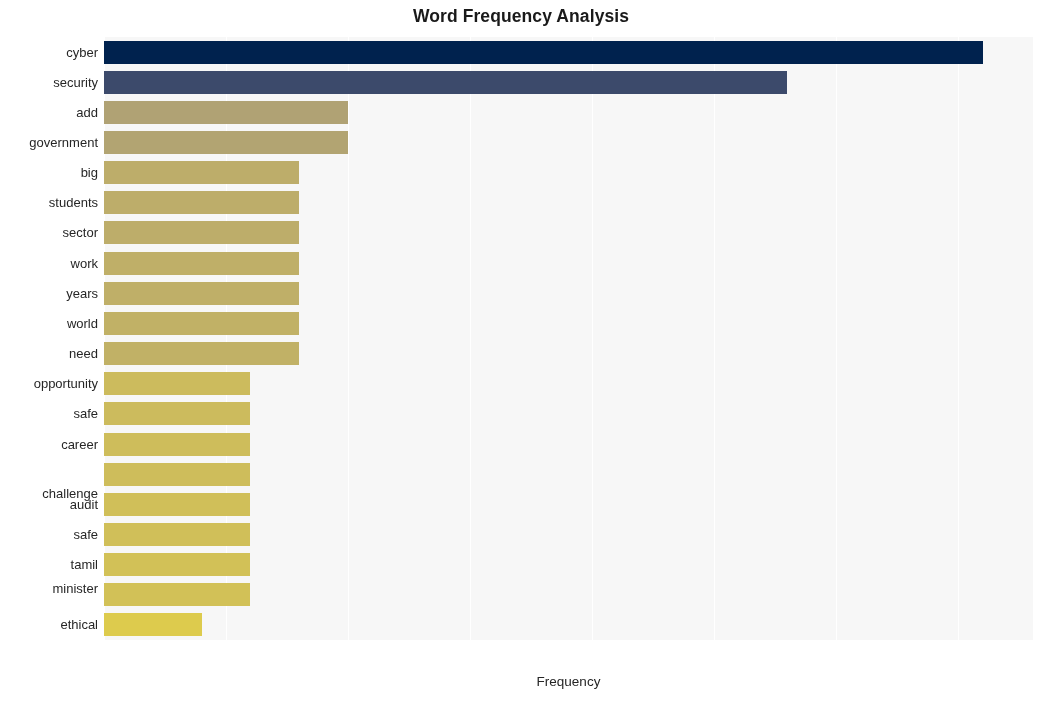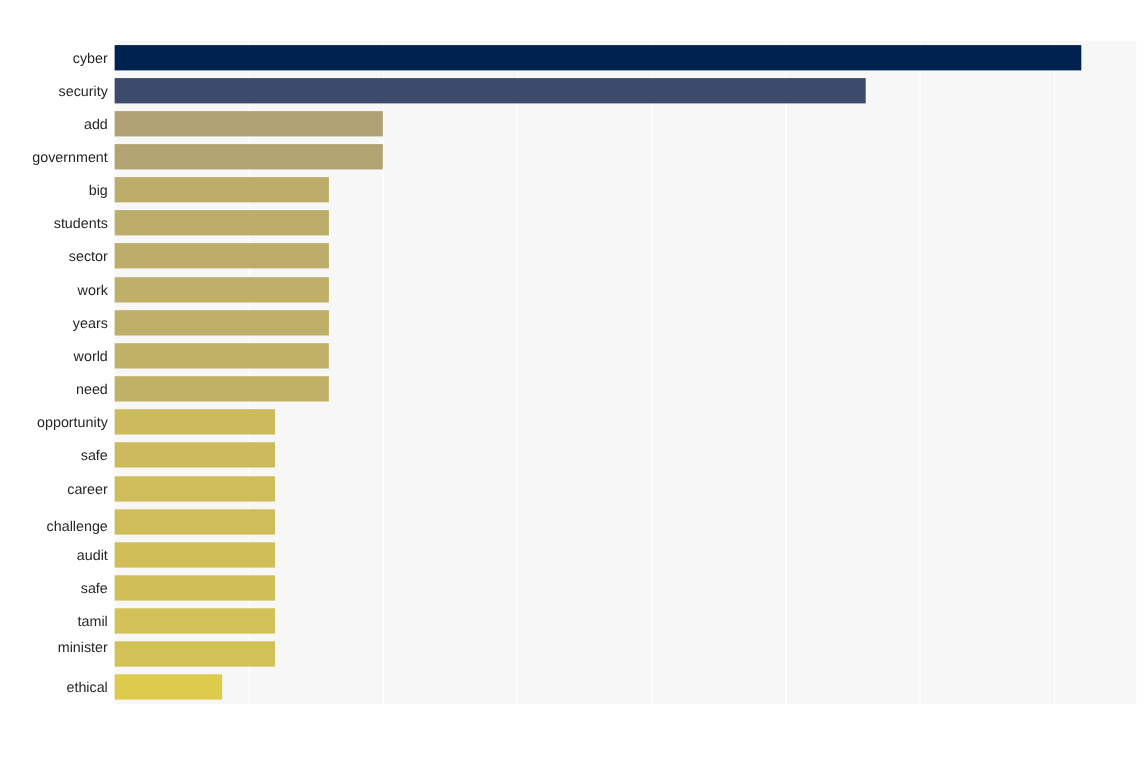--- a/index.html
+++ b/index.html
@@ -110,37 +110,38 @@
     text-align: center;
     font-size: 13.5px;
     color: #262626;
   }
 </style>
 </head>
 <body>
 
 <div id="figure">
 
+  <div id="chart-title">Word Frequency Analysis</div>
 
   <div id="ylabels">
       <div class="ylabel" style="top: 3.575px;">cyber</div>
       <div class="ylabel" style="top: 33.725px;">security</div>
       <div class="ylabel" style="top: 63.875px;">add</div>
       <div class="ylabel" style="top: 94.025px;">government</div>
       <div class="ylabel" style="top: 124.175px;">big</div>
       <div class="ylabel" style="top: 154.325px;">students</div>
       <div class="ylabel" style="top: 184.475px;">sector</div>
       <div class="ylabel" style="top: 214.625px;">work</div>
       <div class="ylabel" style="top: 244.775px;">years</div>
       <div class="ylabel" style="top: 274.925px;">world</div>
       <div class="ylabel" style="top: 305.075px;">need</div>
       <div class="ylabel" style="top: 335.225px;">opportunity</div>
       <div class="ylabel" style="top: 365.375px;">safe</div>
       <div class="ylabel" style="top: 395.525px;">career</div>
-      <div class="ylabel" style="top: 430px;">challenge</div>
+      <div class="ylabel" style="top: 445px;">challenge</div>
       <div class="ylabel" style="top: 455.825px;">audit</div>
       <div class="ylabel" style="top: 485.975px; padding-left: 26px;">safe</div>
       <div class="ylabel" style="top: 516.125px;">tamil</div>
       <div class="ylabel" style="top: 540px; padding-left: 12px;">minister</div>
       <div class="ylabel" style="top: 576.425px;">ethical</div>
     </div>
 
   <div id="plot-area">
     <div id="grid-layer">
         <div class="gridline" style="left: 0px; background: rgb(255, 255, 255);"></div>
@@ -170,14 +171,15 @@
         <div class="bar" title="challenge: 3" style="width: 146.453px; top: 425.675px; background: rgb(206, 189, 91);"></div>
         <div class="bar" title="audit: 3" style="width: 146.453px; top: 455.825px; background: rgb(208, 191, 89);"></div>
         <div class="bar" title="safe: 3" style="width: 146.453px; top: 485.975px; background: rgb(208, 191, 89);"></div>
         <div class="bar" title="tamil: 3" style="width: 146.453px; top: 516.125px; background: rgb(210, 193, 87);"></div>
         <div class="bar" title="minister: 3" style="width: 146.453px; top: 546.275px; background: rgb(210, 193, 87);"></div>
         <div class="bar" title="ethical: 2" style="width: 97.6353px; top: 576.425px; background: rgb(221, 203, 77);"></div>
       </div>
   </div>
 
 
+  <div id="xaxis-label">Frequency</div>
 
 </div>
 
 </body></html>

